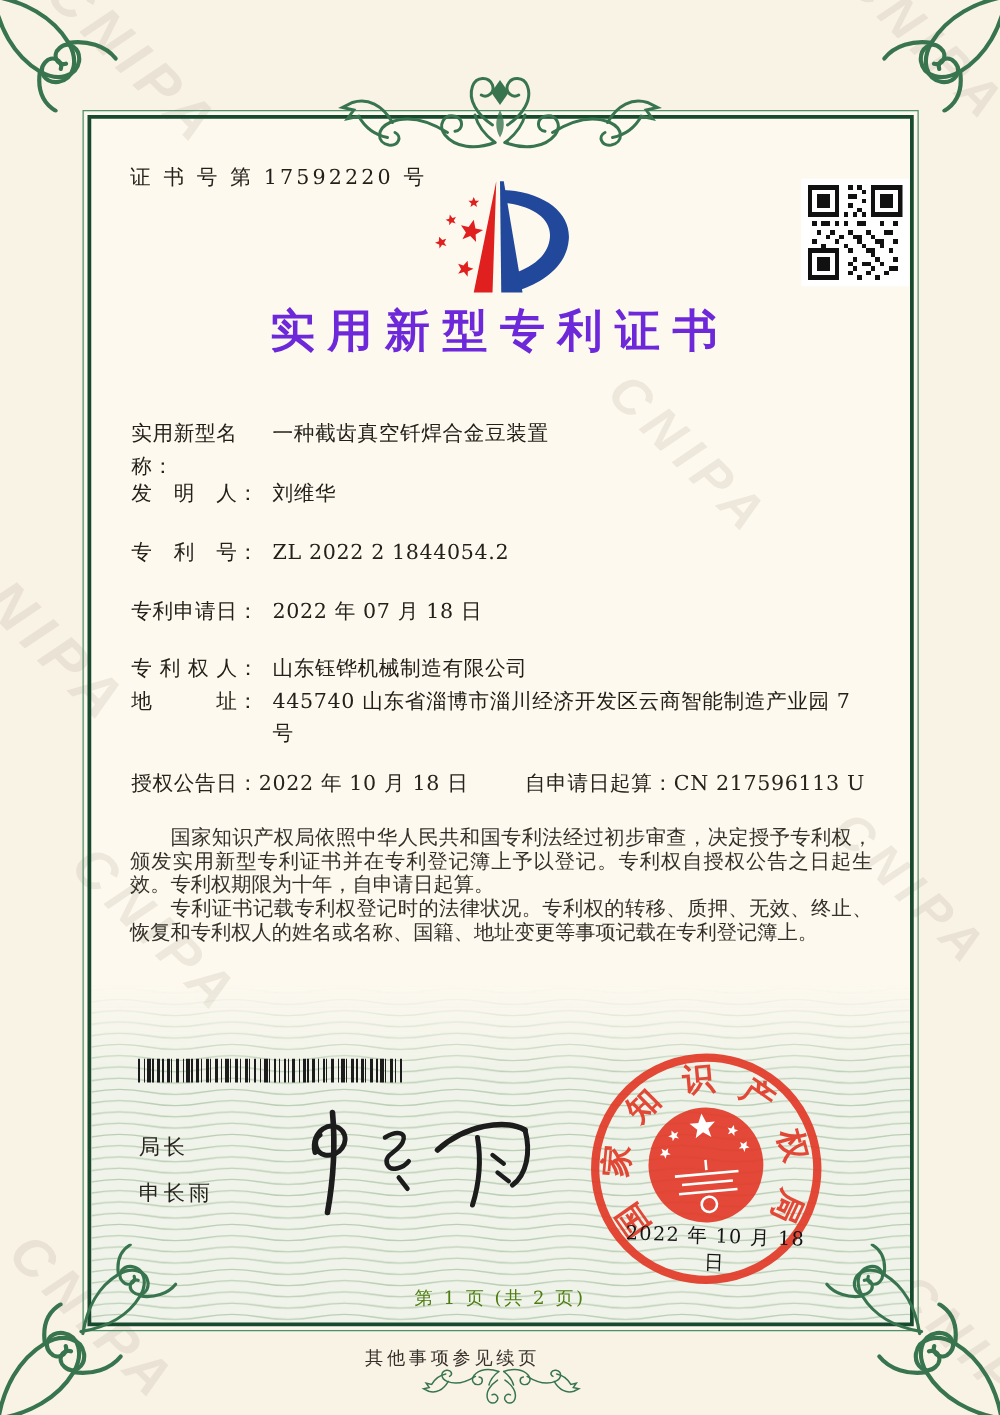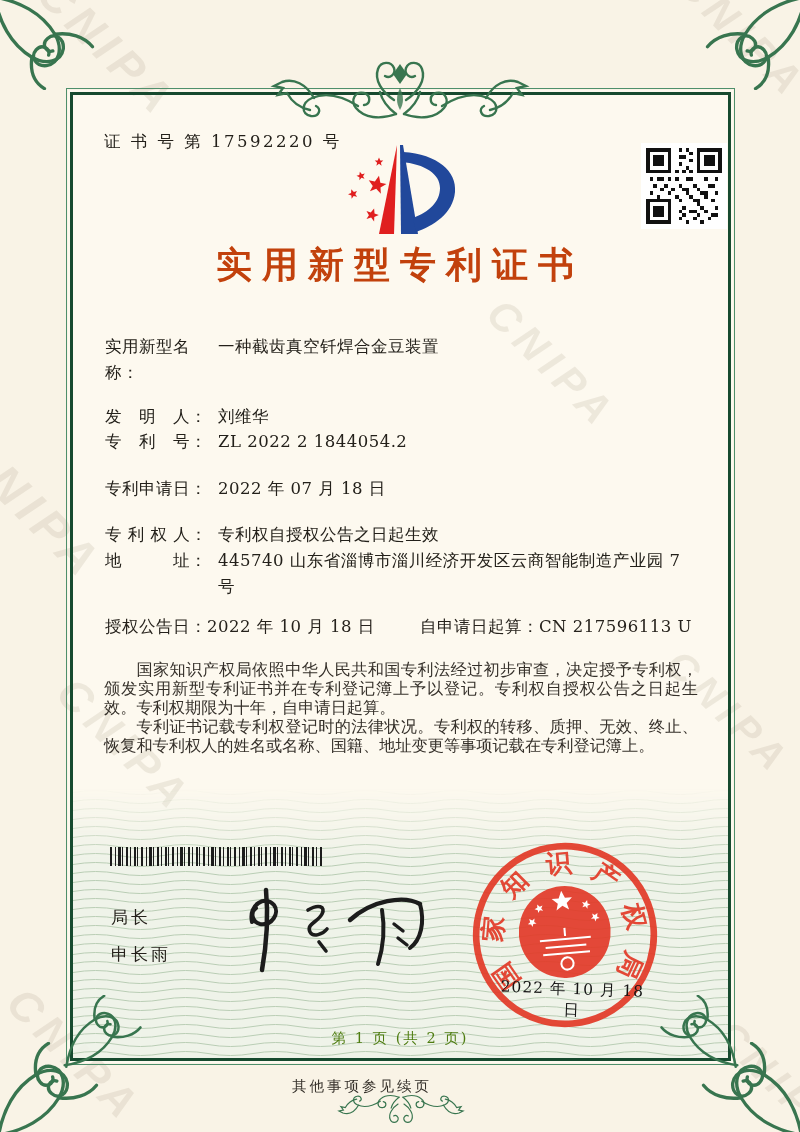--- a/index.html
+++ b/index.html
@@ -24,21 +24,21 @@
   .frame-inner{position:absolute;left:3px;top:3px;right:3px;bottom:3px;border:3px solid #174a2f;}
   .wavy-zone{left:73px;top:788px;width:655px;height:272px;z-index:2;
     -webkit-mask-image:linear-gradient(180deg,transparent 0,#000 70px);
     mask-image:linear-gradient(180deg,transparent 0,#000 70px);}
   
   .cert-no{left:104px;top:131px;z-index:5;font-size:16.5px;letter-spacing:2.5px;color:#23201a;}
   .logo{left:343px;top:137px;width:132px;height:100px;z-index:5;}
   .qr-card{left:641px;top:143px;width:86px;height:86px;background:#fff;z-index:5;padding:0;}
   .qr-card svg{position:absolute;left:5px;top:5px;}
   .title{left:0;top:241px;width:800px;text-align:center;z-index:5;
-    font-size:36px;font-weight:700;letter-spacing:10px;color:#c2410c;}
+    font-size:36px;font-weight:700;letter-spacing:10px;color:#6d28d9;}
   
   .field-row{position:absolute;left:105px;width:596px;display:flex;z-index:5;
     font-size:16.5px;line-height:26px;color:#23201a;}
   .field-label{width:113px;flex:none;letter-spacing:0.5px;}
   .field-value{flex:1;letter-spacing:0.5px;}
   .grant-left{left:105px;top:616px;z-index:5;font-size:16.5px;letter-spacing:0.5px;text-align:right;}
   .grant-right{left:420px;top:616px;z-index:5;font-size:16.5px;letter-spacing:0.5px;}
   
   .paras{left:104px;top:660px;width:594px;z-index:5;font-size:16.2px;line-height:19px;
     color:#35302a;text-align:justify;}
@@ -166,35 +166,35 @@
     </g>
   </svg>
 </div>
 
 <div class="abs title">实用新型专利证书</div>
 
 <div class="field-row" style="top:334px;">
   <span class="field-label">实用新型名称：</span>
   <span class="field-value">一种截齿真空钎焊合金豆装置</span>
 </div>
-<div class="field-row" style="top:382px;margin-top:22px;">
+<div class="field-row" style="top:382px;">
   <span class="field-label">发　明　人：</span>
   <span class="field-value">刘维华</span>
 </div>
 <div class="field-row" style="top:429px;">
   <span class="field-label">专　利　号：</span>
   <span class="field-value">ZL 2022 2 1844054.2</span>
 </div>
 <div class="field-row" style="top:476px;">
   <span class="field-label">专利申请日：</span>
   <span class="field-value">2022 年 07 月 18 日</span>
 </div>
 <div class="field-row" style="top:522px;">
   <span class="field-label">专 利 权 人：</span>
-  <span class="field-value">专利权自授权公告之日起生效</span>
+  <span class="field-value">山东钰铧机械制造有限公司</span>
 </div>
 <div class="field-row" style="top:548px;width:590px;">
   <span class="field-label">地　　　址：</span>
   <span class="field-value" style="max-width:470px;">445740 山东省淄博市淄川经济开发区云商智能制造产业园 7 号</span>
 </div>
 <div class="abs grant-left">
   <span>授权公告日：</span><span>2022 年 10 月 18 日</span>
 </div>
 <div class="abs grant-right">
   <span>自申请日起算：</span><span>CN 217596113 U</span>

